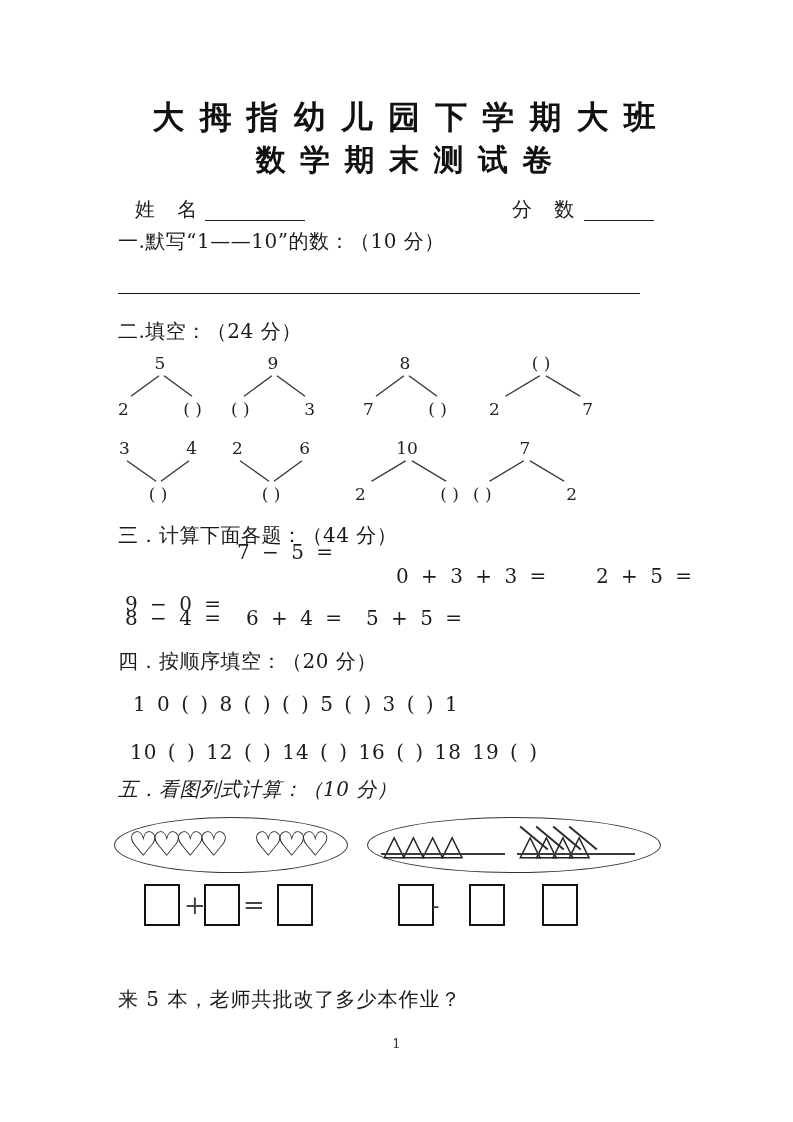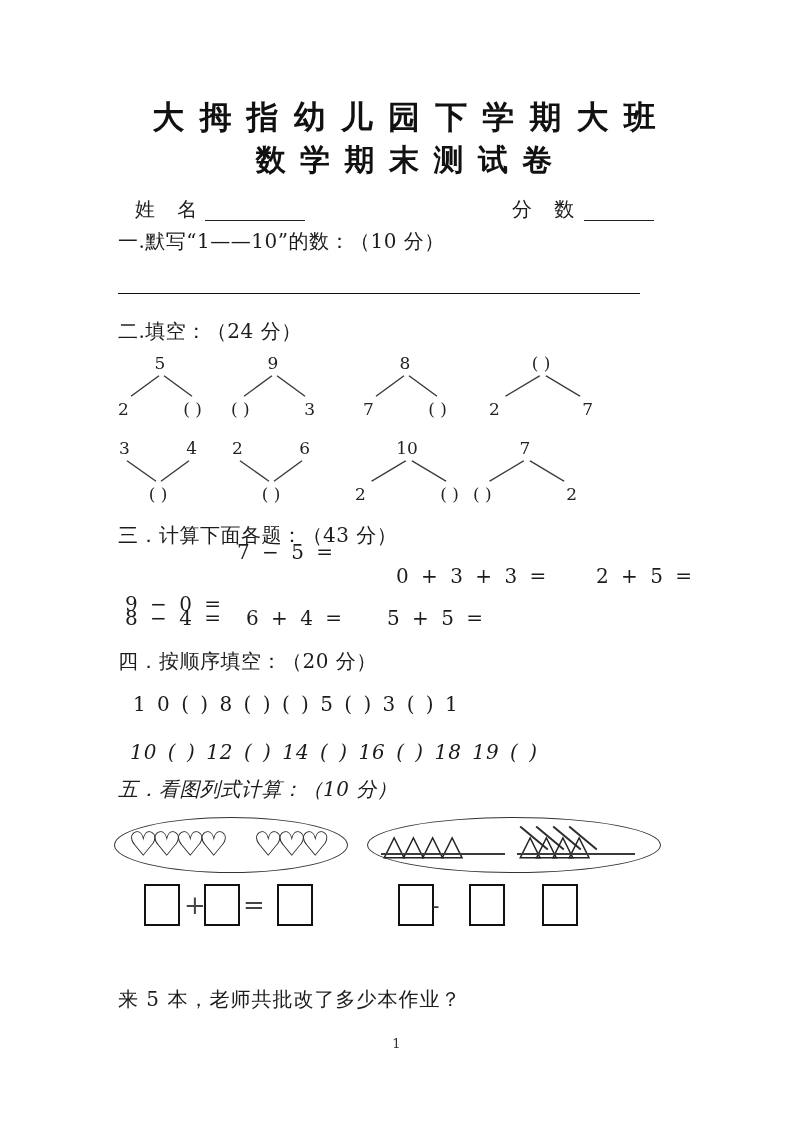--- a/index.html
+++ b/index.html
@@ -47,26 +47,26 @@
   .d5 { left:113px; top:437px; }
   .d6 { left:226px; top:437px; }
   .d7 { left:352px; top:437px; }
   .d8 { left:470px; top:437px; }
 
   
   .calc { font-size:20px; word-spacing:6px; }
   .c11 { left:125px; top:560px;margin-top:32px; } .c12 { left:237px; top:540px; }
   .c13 { left:396px; top:564px; } .c14 { left:596px; top:564px; }
   .c21 { left:125px; top:606px; } .c22 { left:246px; top:606px; }
-  .c23 { left:387px; top:606px; }
+  .c23 { left:366px; top:606px; }
 
   
   .seq { font-size:20px; word-spacing:3px; letter-spacing:1px; }
   .seq1 { left:133px; top:692px; }
-  .seq2 { left:130px; top:740px;font-style:italic; }
+  .seq2 { left:130px; top:740px; }
 
   
   .ellipse { position:absolute; border:1.6px solid #333; border-radius:50%; }
   .el1 { left:114px; top:817px; width:234px; height:56px; }
   .el2 { left:367px; top:817px; width:294px; height:56px; }
   .hearts { font-size:34px; letter-spacing:-7px; line-height:52px; top:818px; color:#222;
             font-family:"DejaVu Sans","Liberation Sans",sans-serif; font-weight:normal; }
   .hg1 { left:128px; } .hg2 { left:253px; }
   .tris { top:823px; line-height:44px; font-size:29px; letter-spacing:-3px; color:#222;
           font-family:"DejaVu Sans","Liberation Sans",sans-serif; }
@@ -195,21 +195,21 @@
     <svg viewBox="0 0 90 26" preserveAspectRatio="none">
         <line x1="44" y1="2" x2="16" y2="24"></line>
         <line x1="49" y1="2" x2="77" y2="24"></line>
       </svg>
     <div class="db">
         <span>(   )</span>
         <span>2</span>
       </div>
   </div>
 
-  <div class="abs heading h3">三．计算下面各题：（43 分）</div>
+  <div class="abs heading h3">三．计算下面各题：（44 分）</div>
   <span class="abs calc c11">9 − 0 =</span>
   <span class="abs calc c12">7 − 5 =</span>
   <span class="abs calc c13">0 + 3 + 3 =</span>
   <span class="abs calc c14">2 + 5 =</span>
   <span class="abs calc c21">8 − 4 =</span>
   <span class="abs calc c22">6 + 4 =</span>
   <span class="abs calc c23">5 + 5 =</span>
 
   <div class="abs heading h4">四．按顺序填空：（20 分）</div>
   <div class="abs seq seq1">1 0 (   ) 8 (   ) (   ) 5 (   ) 3 (   ) 1</div>

